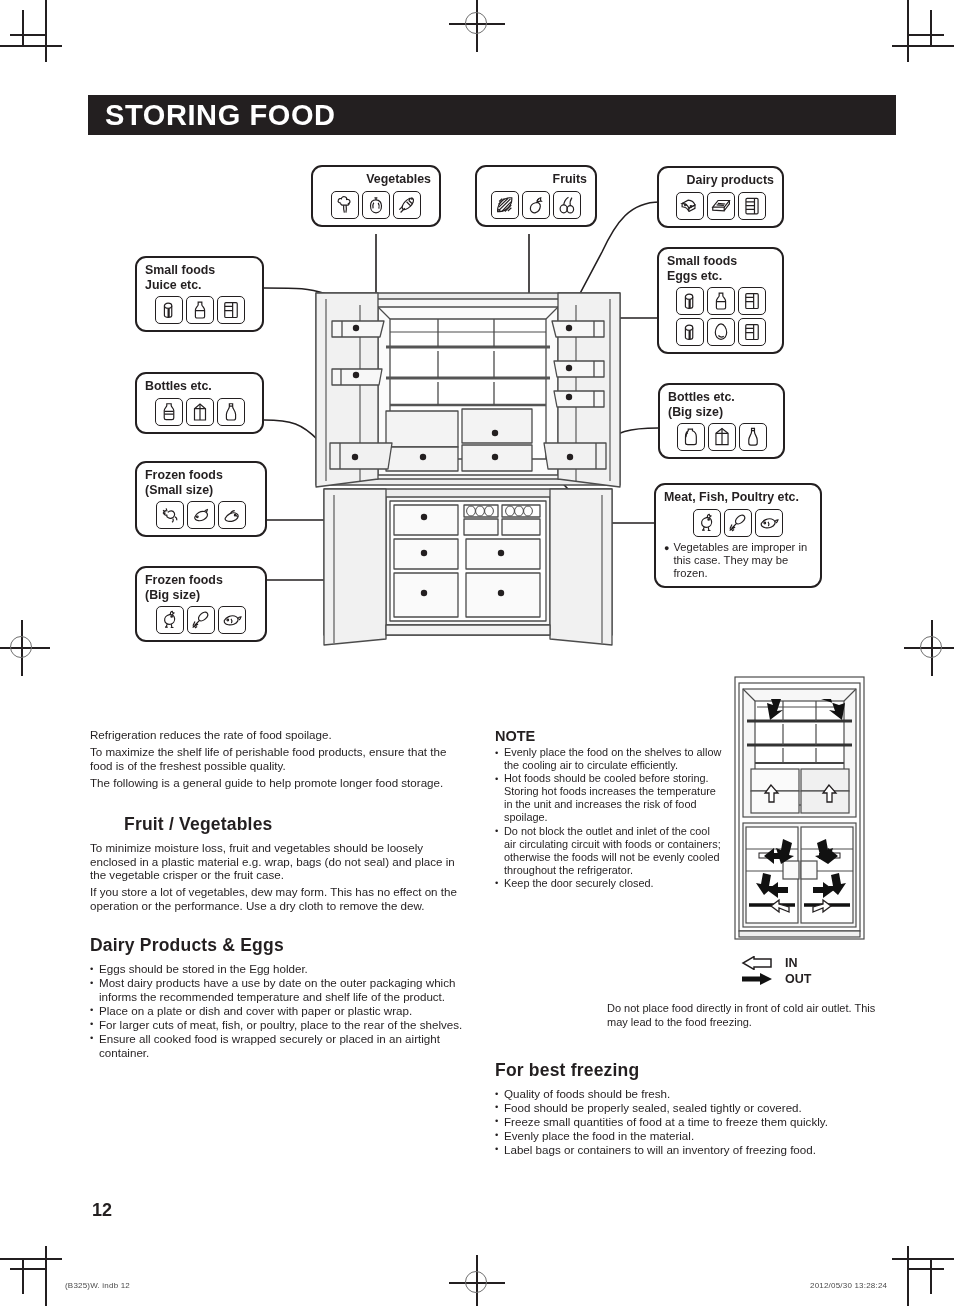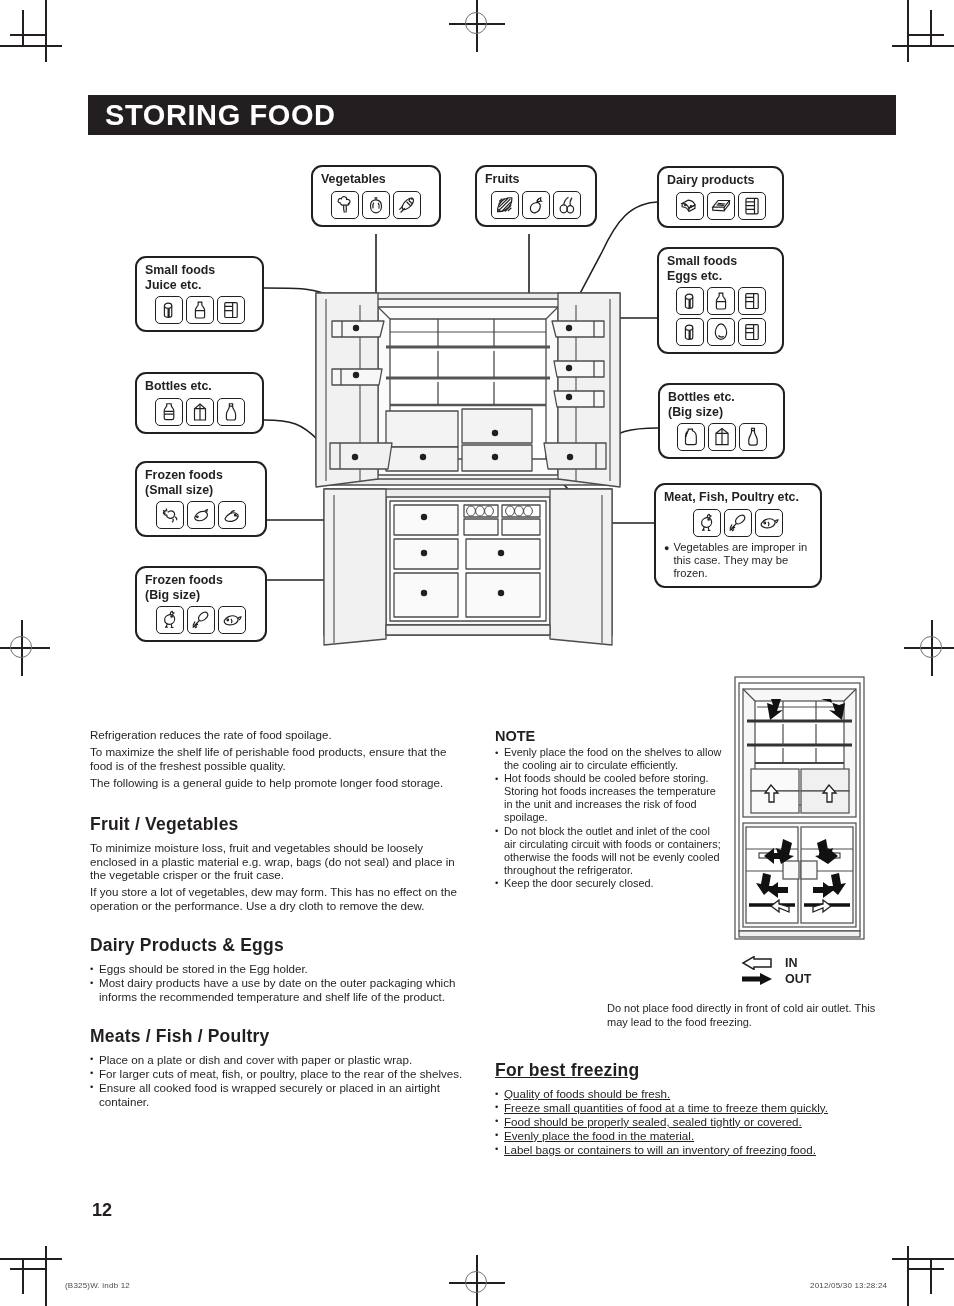--- a/index.html
+++ b/index.html
@@ -51,21 +51,21 @@
     padding: 5px 8px 6px 8px;
     z-index: 6;
   }
   .label-box .lb-title {
     font-size: 12.4px;
     font-weight: bold;
     line-height: 14.6px;
     white-space: pre-line;
     color: #231f20;
   }
-  .label-box.center .lb-title { text-align: left; }
+  .label-box.center .lb-title { text-align: right; }
   .icon-row { display: flex; gap: 3px; margin-top: 4px; }
   .icon-row.center { justify-content: center; }
   .icon-row + .icon-row { margin-top: 3px; }
   .icon-cell {
     width: 28px; height: 28px;
     border: 1.5px solid #231f20;
     border-radius: 5px;
     background: #fff;
     display: flex; align-items: center; justify-content: center;
     overflow: hidden;
@@ -81,28 +81,28 @@
 
   
   .connectors { position: absolute; left: 0; top: 0; width: 954px; height: 700px; z-index: 3; }
 
   
   .fridge { position: absolute; left: 298px; top: 285px; width: 340px; height: 375px; z-index: 4; }
 
   
   .col-left  { position: absolute; left: 90px;  top: 728px; width: 375px; }
   .col-right { position: absolute; left: 495px; top: 728px; width: 228px; }
-  .col-right-lower { position: absolute; left: 495px; top: 1060px; width: 400px; text-decoration: underline; }
+  .col-right-lower { position: absolute; left: 495px; top: 1060px; width: 400px; }
 
   .para { font-size: 11.6px; line-height: 13.9px; margin: 0 0 3px 0; }
   h2.sec {
     font-size: 17.5px; font-weight: bold; margin: 22px 0 6px 0;
     letter-spacing: 0.2px;
   }
-  h2.sec.first { margin-top: 24px; }
+  h2.sec.first { margin-top: 24px; margin-left: 34px; }
   h3.note-h { font-size: 14.5px; font-weight: bold; margin: 0 0 2px 0; }
   ul.bul { list-style: none; margin: 0; padding: 0; }
   ul.bul li {
     font-size: 11.6px; line-height: 13.9px;
     padding-left: 9px; position: relative; margin-bottom: 0px;
   }
   ul.bul li:before {
     content: "\2022"; position: absolute; left: 0; top: -0.5px; font-size: 9.5px;
   }
   ul.bul.tight li { font-size: 10.9px; line-height: 13.1px; }
@@ -610,21 +610,20 @@
     <h2 class="sec first">Fruit / Vegetables</h2>
     <p class="para">To minimize moisture loss, fruit and vegetables should be loosely enclosed in a plastic material e.g. wrap, bags (do not seal) and place in the vegetable crisper or the fruit case.</p>
     <p class="para">If you store a lot of vegetables, dew may form. This has no effect on the operation or the performance. Use a dry cloth to remove the dew.</p>
 
     <h2 class="sec">Dairy Products &amp; Eggs</h2>
     <ul class="bul">
       <li>Eggs should be stored in the Egg holder.</li>
       <li>Most dairy products have a use by date on the outer packaging which informs the recommended temperature and shelf life of the product.</li>
     </ul>
 
-    <h2 class="sec">Meats / Fish / Poultry</h2>
     <ul class="bul">
       <li>Place on a plate or dish and cover with paper or plastic wrap.</li>
       <li>For larger cuts of meat, fish, or poultry, place to the rear of the shelves.</li>
       <li>Ensure all cooked food is wrapped securely or placed in an airtight container.</li>
     </ul>
   </div>
 
   <div class="col-right">
     <h3 class="note-h">NOTE</h3>
     <ul class="bul tight">
@@ -705,22 +704,22 @@
       <span class="lbl">OUT</span>
     </div>
   </div>
 
   <div class="caption-airflow">Do not place food directly in front of cold air outlet. This may lead to the food freezing.</div>
 
   <div class="col-right-lower">
     <h2 class="sec" style="margin-top:0;">For best freezing</h2>
     <ul class="bul">
       <li>Quality of foods should be fresh.</li>
+      <li>Food should be properly sealed, sealed tightly or covered.</li>
       <li>Freeze small quantities of food at a time to freeze them quickly.</li>
-      <li>Food should be properly sealed, sealed tightly or covered.</li>
       <li>Evenly place the food in the material.</li>
       <li>Label bags or containers to will an inventory of freezing food.</li>
     </ul>
   </div>
 
   <div class="page-num">12</div>
   <div class="foot-left">(B325)W. indb   12</div>
   <div class="foot-right">2012/05/30   13:28:24</div>
 
 </div>

